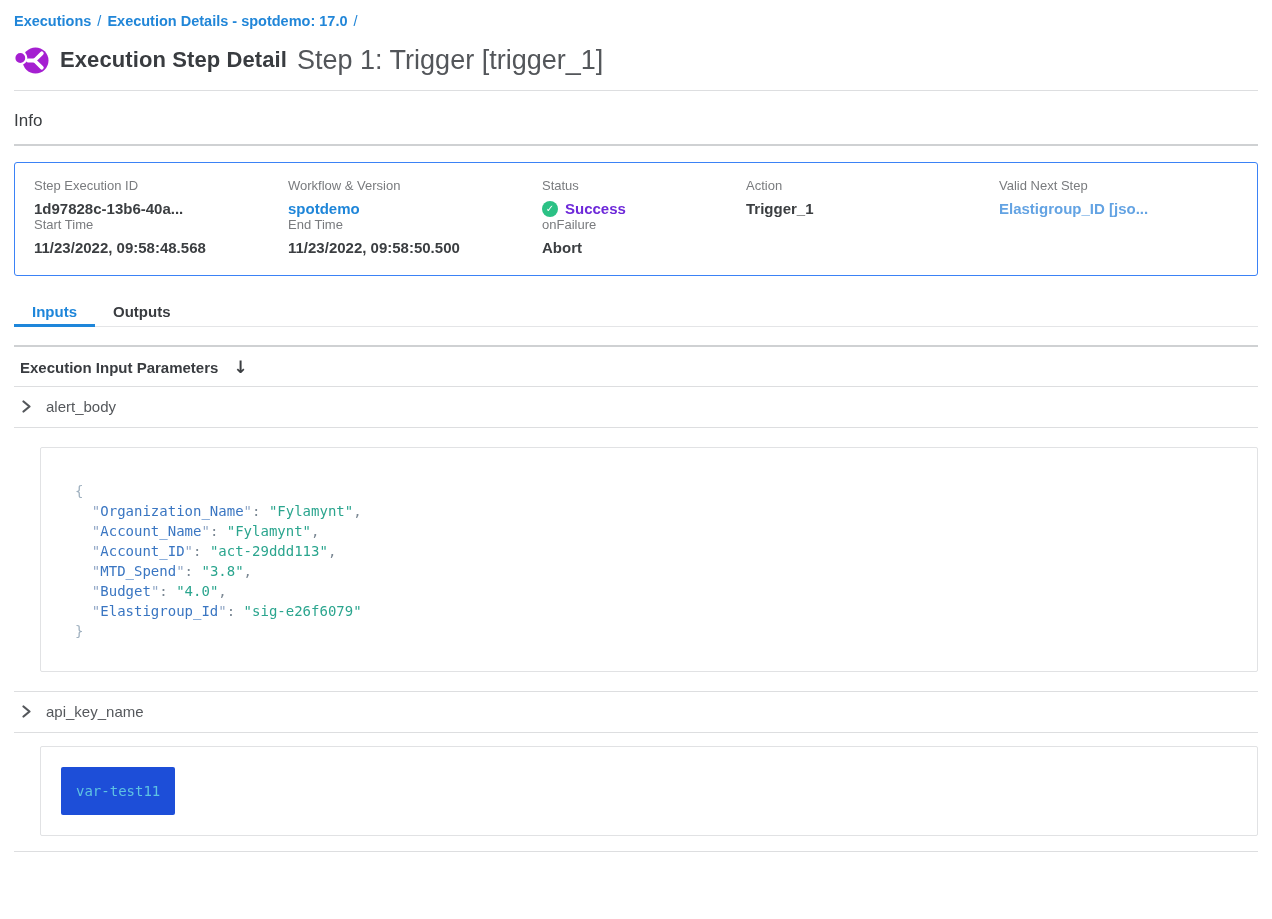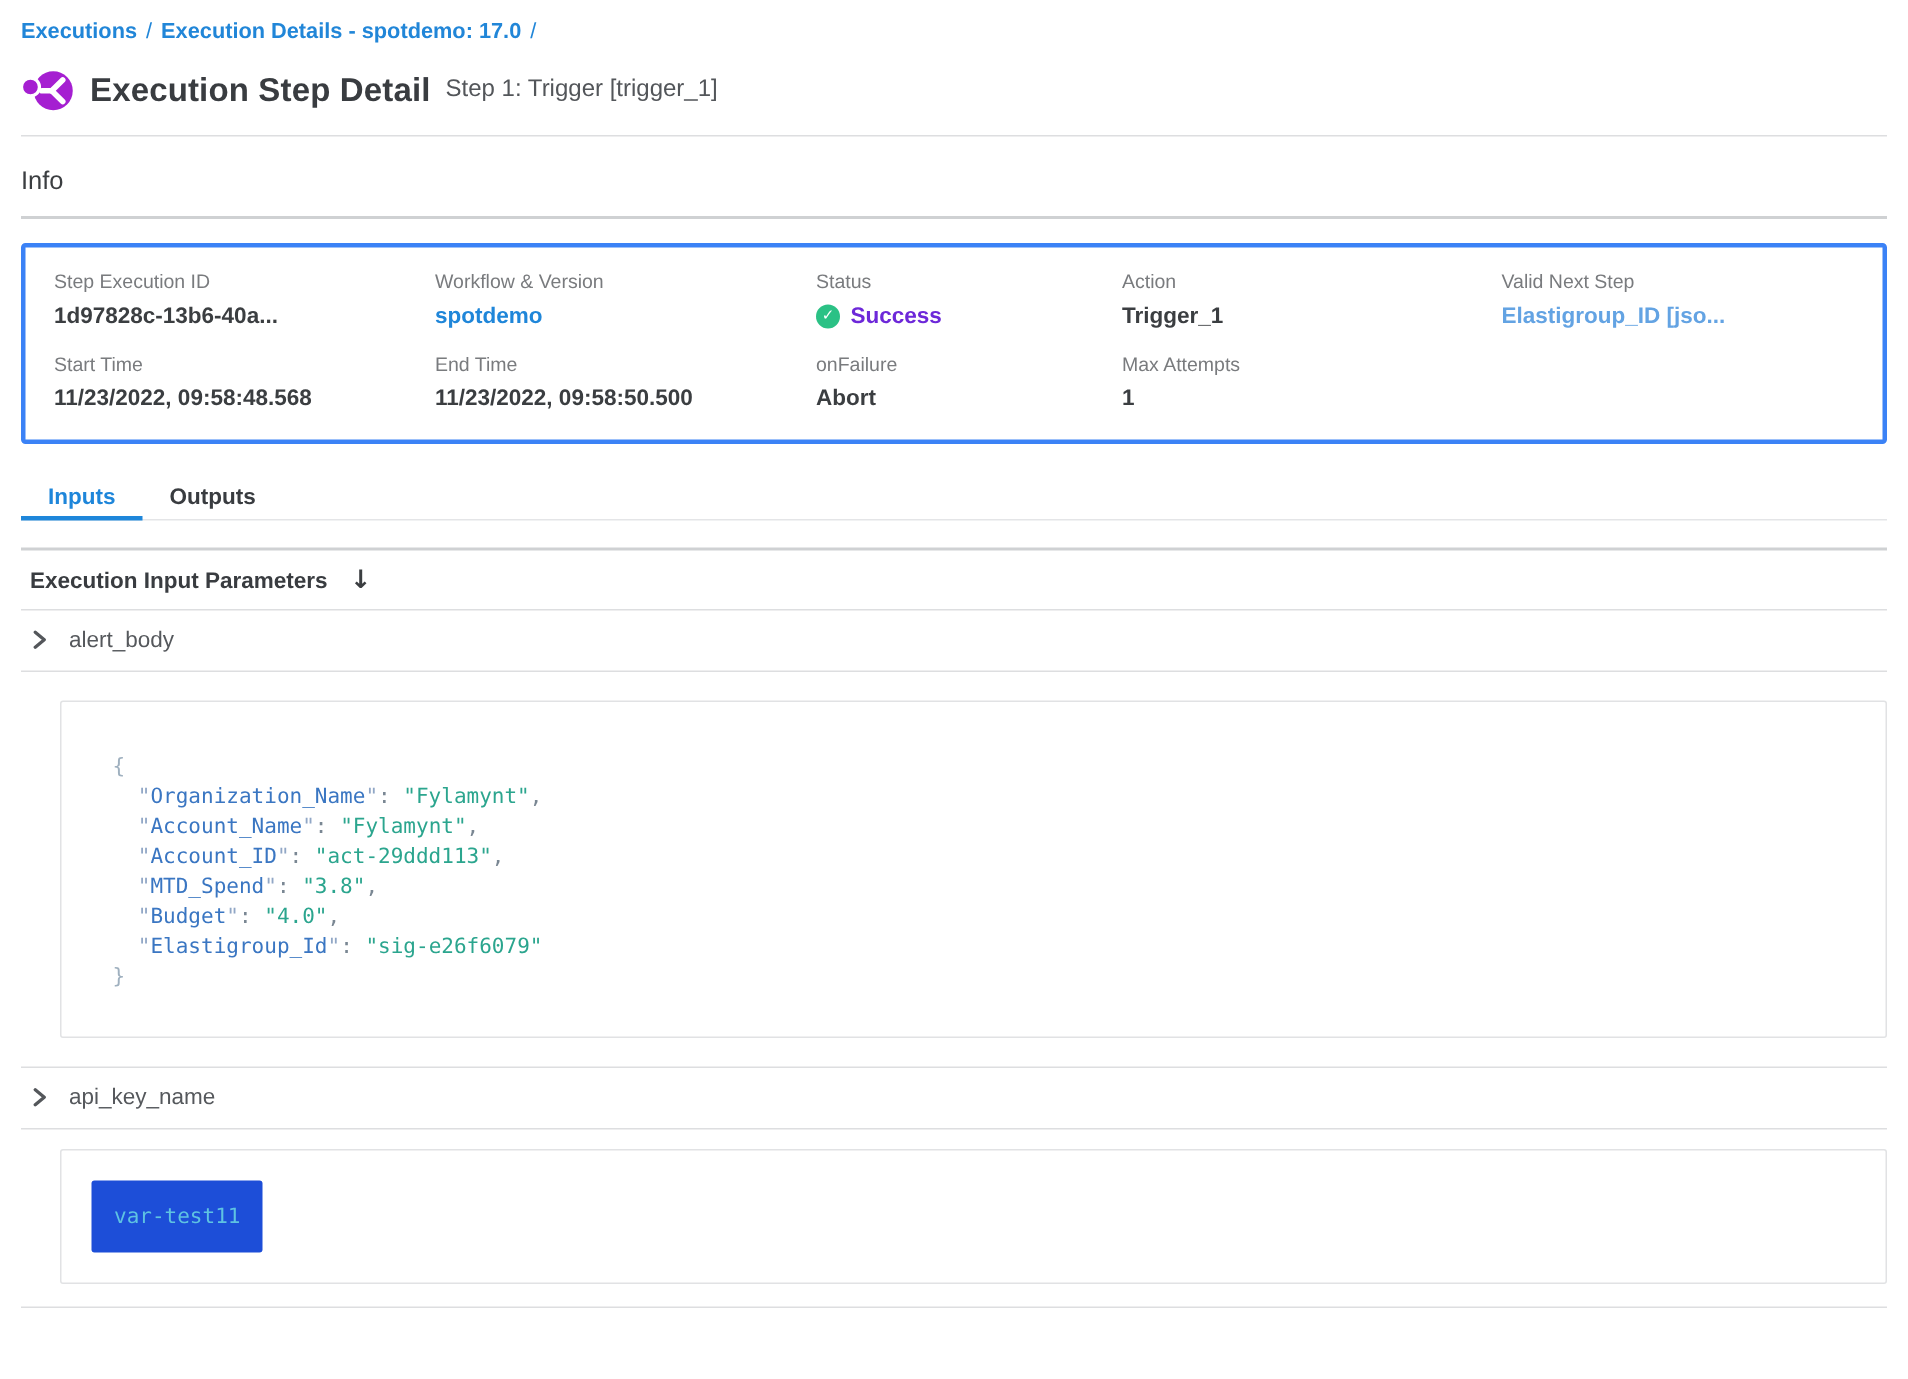--- a/index.html
+++ b/index.html
@@ -13,36 +13,35 @@
 
   
   .breadcrumb { padding-top:13px; font-size:14.5px; font-weight:700; color:#2186d8; }
   .breadcrumb a { color:#2186d8; text-decoration:none; cursor:pointer; }
   .breadcrumb .sep { margin:0 6px; font-weight:400; }
 
   
   .title-row { margin-top:13px; display:flex; align-items:center; height:36px; }
   .logo { width:35px; height:33px; flex:0 0 auto; margin-right:11px; }
   .page-title { font-size:22px; font-weight:700; color:#393c40; letter-spacing:.1px; }
-  .page-subtitle { font-size:16px; font-weight:400; color:#53565a; margin-left:10px; }
+  .page-subtitle { font-size:27px; font-weight:400; color:#53565a; margin-left:10px; }
 
   .divider { border-top:1px solid #dddee0; }
   .divider-dark { border-top:2px solid #cfd1d3; }
   .d-top { margin-top:12px; }
 
   
   .info-heading { margin-top:20px; font-size:17px; font-weight:400; color:#3b3e41; }
   .info-divider { margin-top:13px; }
   .info-card {
     margin-top:16px;
-    border:3px solid #3b82f6; border-radius:3px;
+    border:1px solid #3b82f6; border-radius:3px;
     padding:15px 0 19px 19px;
     display:grid;
     grid-template-columns:254px 254px 204px 253px auto;
-    row-gap:16px;
   }
   .f-label { font-size:13px; color:#797b7e; margin-bottom:7px; }
   .f-value { font-size:15px; font-weight:700; color:#3b3e41; }
   .f-value.v-link { color:#1f86d9; cursor:pointer; }
   .f-value.v-link-light { color:#63a3e3; cursor:pointer; }
   .f-value.v-status { font-weight:700; color:#6d28d9; display:flex; align-items:flex-end; }
   .check-icon {
     width:16px; height:16px; border-radius:50%; background:#2bc185;
     display:inline-flex; align-items:center; justify-content:center;
     margin-right:7px; flex:0 0 auto;
@@ -152,24 +151,20 @@
         <div class="f-value">11/23/2022, 09:58:48.568</div>
       </div>
       <div class="info-field">
         <div class="f-label">End Time</div>
         <div class="f-value">11/23/2022, 09:58:50.500</div>
       </div>
       <div class="info-field">
         <div class="f-label">onFailure</div>
         <div class="f-value">Abort</div>
       </div>
-      <div class="info-field">
-        <div class="f-label">Max Attempts</div>
-        <div class="f-value">1</div>
-      </div>
     </div>
 
   <div class="tabbar" id="tabbar">
       <div class="tab active">Inputs</div>
       <div class="tab">Outputs</div>
     </div>
 
   <div class="divider-dark tabs-divider"></div>
 
   <div class="section-heading-row">

